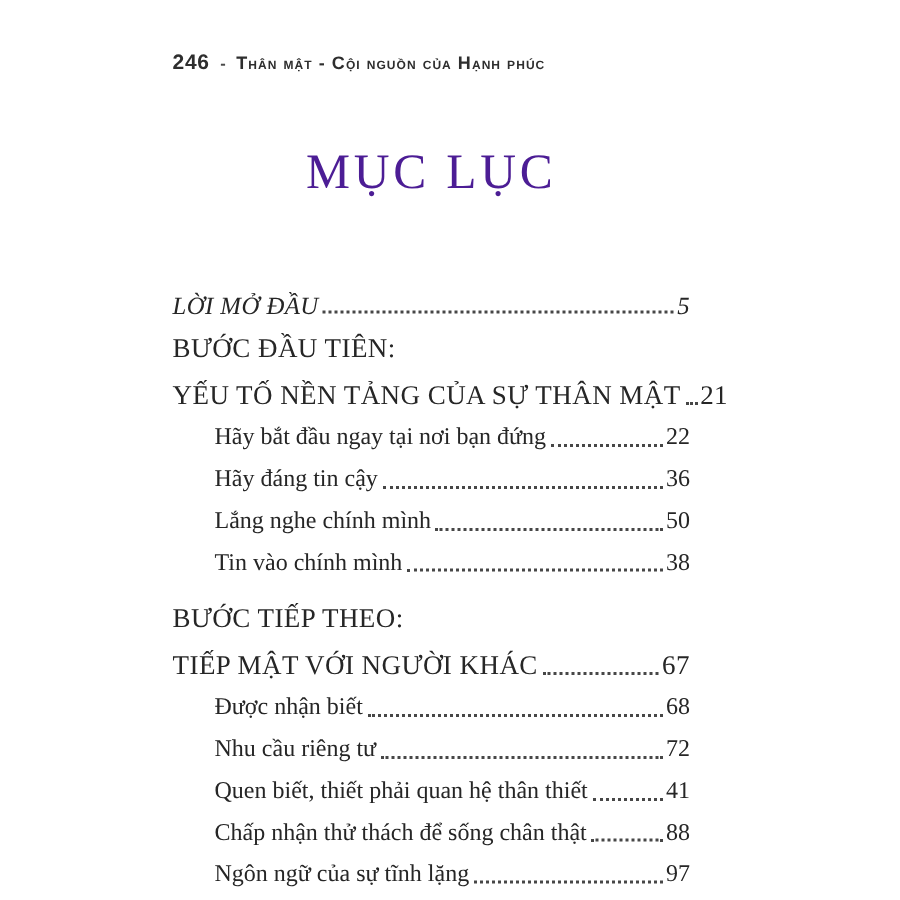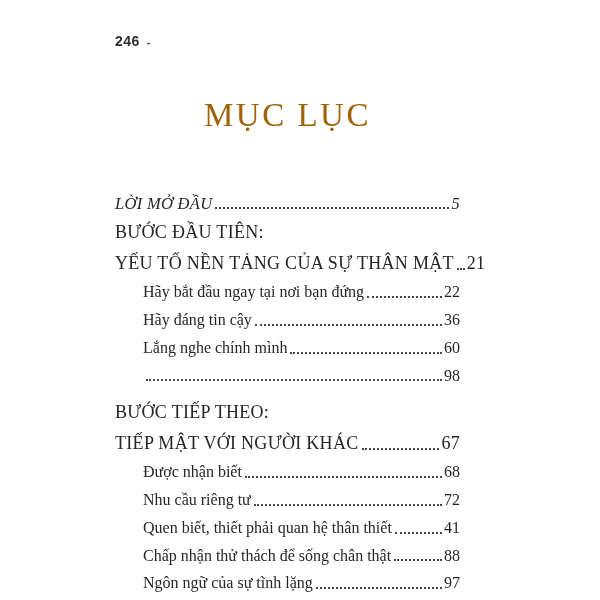--- a/index.html
+++ b/index.html
@@ -43,21 +43,21 @@
     font-weight: 700;
     font-variant: small-caps;
     letter-spacing: 0.7px;
   }
   .page-title {
     margin: 48px 0 0 0;
     text-align: center;
     font-size: 33px;
     font-weight: 500;
     letter-spacing: 2.5px;
-    color: #a16207;
+    color: #4c1d95;
   }
   .toc {
     margin-top: 60px;
   }
   .row {
     display: flex;
     align-items: flex-end;
     margin-bottom: 9px;
     font-size: 16px;
     line-height: 1.18;
@@ -92,20 +92,21 @@
     margin-top: 17px;
   }
 </style>
 </head>
 <body>
 
 <div class="page">
   <div class="running-header">
     <span class="pg-num">246</span>
     <span class="sep">-</span>
+    <span class="book-title">Thân mật - Cội nguồn của Hạnh phúc</span>
   </div>
 
   <h1 class="page-title">MỤC LỤC</h1>
 
   <div class="toc">
       <div class="row t-intro">
         <span class="lbl">LỜI MỞ ĐẦU</span>
         <span class="leader" style="border-bottom-color: rgb(71, 71, 71);"></span>
         <span class="pg">5</span>
       </div>
@@ -123,25 +124,26 @@
         <span class="pg">22</span>
       </div>
       <div class="row t-item">
         <span class="lbl">Hãy đáng tin cậy</span>
         <span class="leader" style="border-bottom-color: rgb(71, 71, 71);"></span>
         <span class="pg">36</span>
       </div>
       <div class="row t-item">
         <span class="lbl">Lắng nghe chính mình</span>
         <span class="leader" style="border-bottom-color: rgb(71, 71, 71);"></span>
-        <span class="pg">60</span>
+        <span class="pg">50</span>
       </div>
       <div class="row t-item">
+        <span class="lbl">Tin vào chính mình</span>
         <span class="leader" style="border-bottom-color: rgb(71, 71, 71);"></span>
-        <span class="pg">98</span>
+        <span class="pg">38</span>
       </div>
       <div class="row t-part-label gap">
         <span class="lbl">BƯỚC TIẾP THEO:</span>
       </div>
       <div class="row t-part-title">
         <span class="lbl">TIẾP MẬT VỚI NGƯỜI KHÁC</span>
         <span class="leader" style="border-bottom-color: rgb(71, 71, 71);"></span>
         <span class="pg">67</span>
       </div>
       <div class="row t-item">

